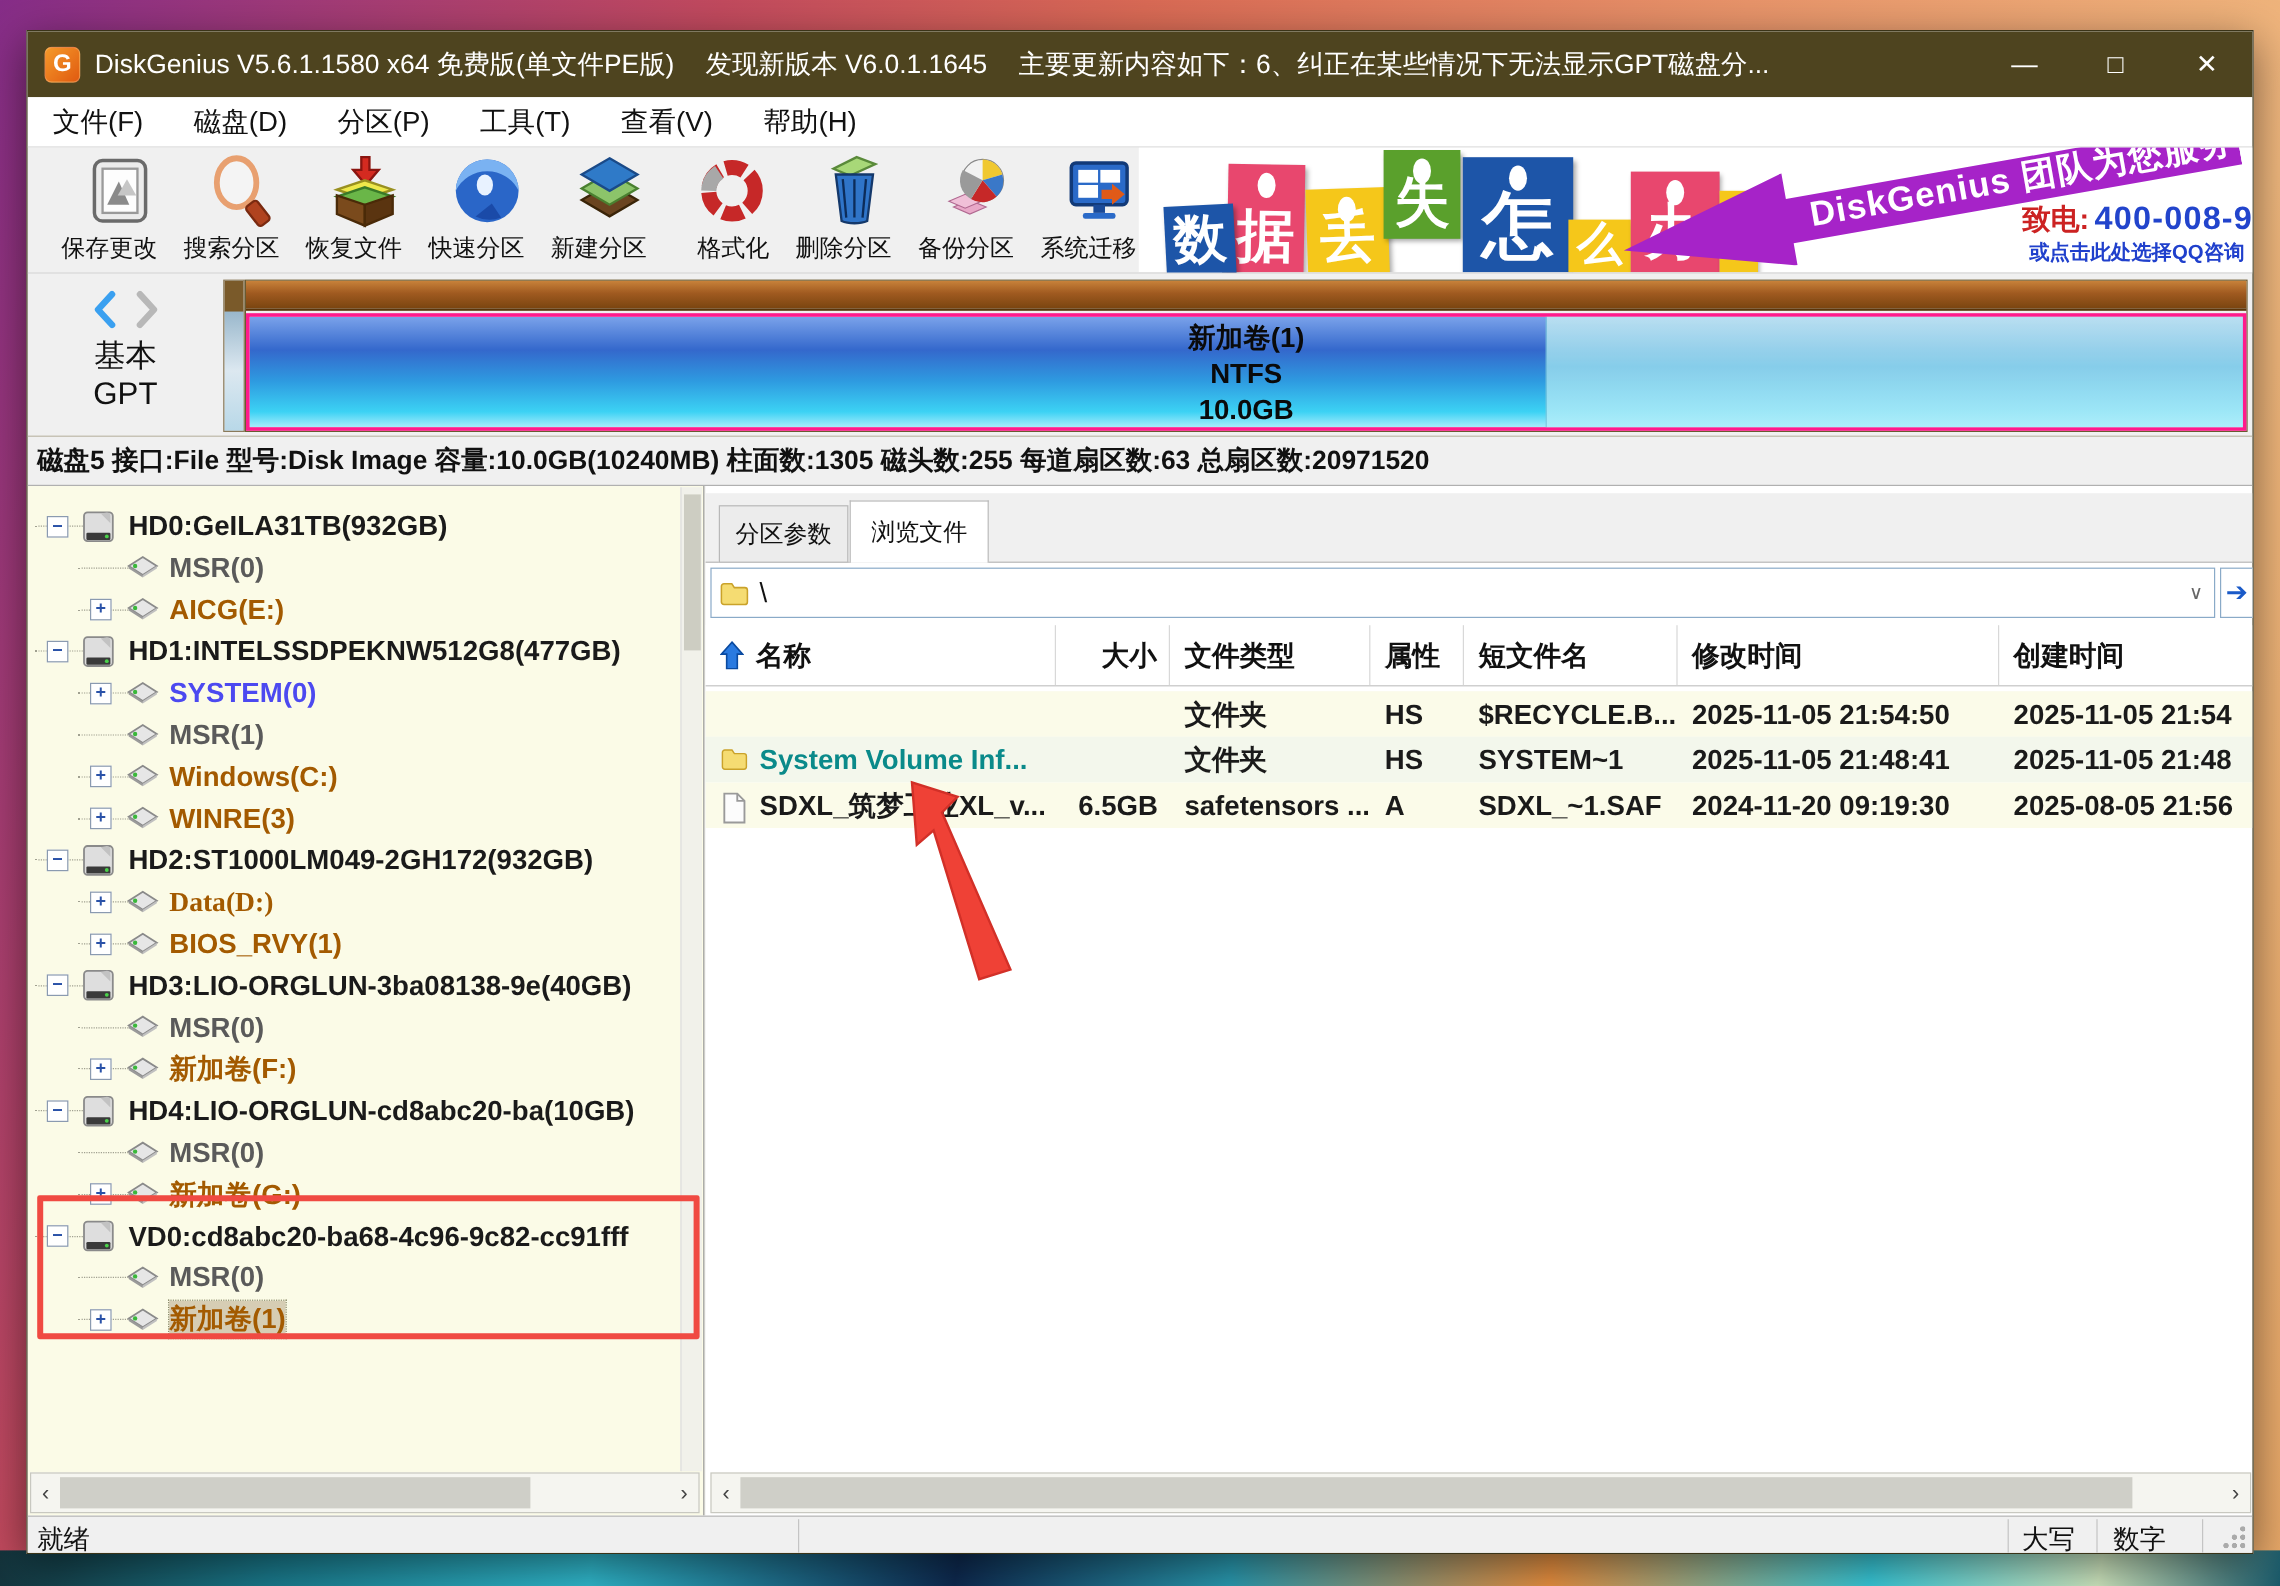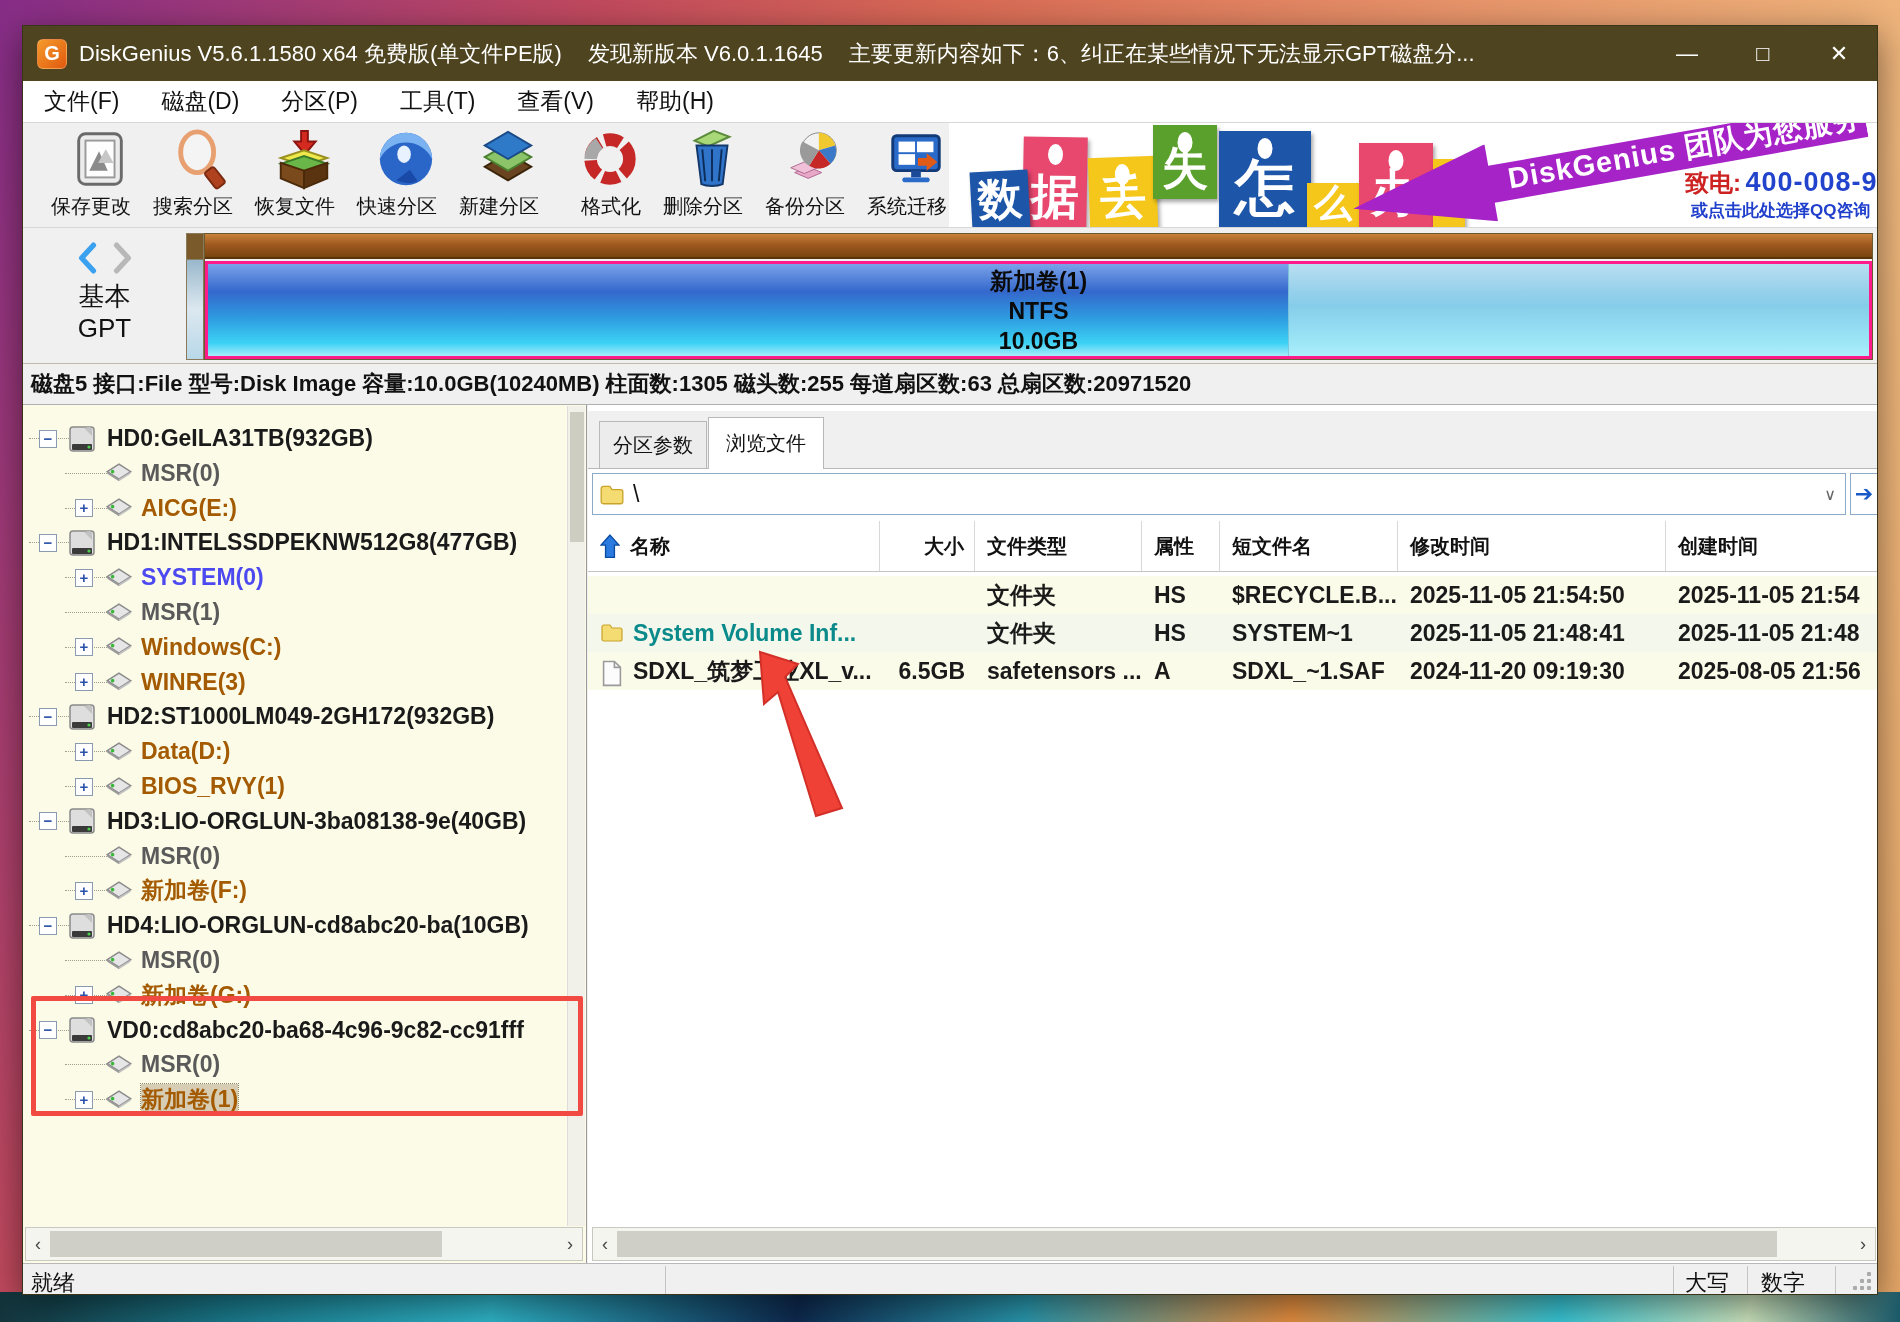--- a/index.html
+++ b/index.html
@@ -96,21 +96,21 @@
   .tab { position:absolute; top:6px; height:52px; display:flex; align-items:center; justify-content:center; font-size:20px; color:#111; border:1px solid #b8b8b8; cursor:pointer; }
   .tab.inactive { left:11px; width:108px; background:#ececec; top:10px; height:48px; }
   .tab.active { left:120px; width:116px; background:#fff; border-bottom:none; z-index:2; }
   .addrbar { position:absolute; left:4px; top:68px; width:1254px; height:42px; background:#fff; border:1px solid #8aaac8; display:flex; align-items:center; }
   .addr-folder { width:26px; height:22px; margin:0 8px 0 6px; }
   .addr-path { font-size:23px; color:#111; flex:1; }
   .addr-chevron { width:30px; color:#666; font-size:16px; text-align:center; cursor:pointer; }
   .go-btn { position:absolute; left:1262px; top:68px; width:28px; height:42px; border:1px solid #8aaac8; background:#fff; display:flex; align-items:center; justify-content:center; color:#1a5ac8; font-size:22px; font-weight:bold; cursor:pointer; }
   .ftable { position:absolute; left:0; top:116px; width:100%; }
   .fhead { position:absolute; left:0; top:0; width:100%; height:51px; background:#fff; border-bottom:1px solid #c4c4c4; }
-  .fh-cell { position:absolute; top:0; height:100%; display:flex; align-items:center; font-size:20px; font-weight:600; color:#111; border-right:1px solid #d8d8d8; padding-left:12px; }
+  .fh-cell { position:absolute; top:0; height:100%; display:flex; align-items:center; font-size:23px; font-weight:600; color:#111; border-right:1px solid #d8d8d8; padding-left:12px; }
   .frow { position:absolute; left:0; width:100%; height:38px; display:flex; align-items:center; cursor:pointer; }
   .fcell { position:absolute; height:100%; display:flex; align-items:center; font-size:23px; font-weight:600; overflow:hidden; white-space:nowrap; padding-left:12px; color:#1a1a1a; }
   .num { justify-content:flex-end; padding-right:10px; padding-left:0; }
   .row-ico { width:24px; height:24px; margin-right:9px; flex:none; }
   .anno-arrow { position:absolute; left:150px; top:235px; width:170px; height:190px; z-index:6; pointer-events:none; }
 
   
   .statusbar { position:absolute; left:0; top:1237px; width:100%; height:33px; background:#f0f0f0; border-top:1px solid #b8b8b8; }
   .statusbar .txt { position:absolute; top:4px; font-size:22px; color:#111; }
   .sb-sep { position:absolute; top:2px; width:1px; height:28px; background:#c4c4c4; }
@@ -411,21 +411,21 @@
           </div>
           <div class="tree-row" style="top: 329.2px;">
             <span class="stub" style="left:42px; width:42px; top:17px;"></span>
             <span class="expander" style="left:52px;">+</span>
             <span class="tree-ico" style="left:80px; width:32px; height:24px;"><svg viewBox="0 0 30 22">
                 <path d="M4 10 L15 3 L26 10 L15 17 Z" fill="#e6e6e6" stroke="#8a8a8a" stroke-width="1.4"></path>
                 <path d="M4 10 L15 17 L15 19 L4 12 Z" fill="#9a9a9a"></path>
                 <path d="M26 10 L15 17 L15 19 L26 12 Z" fill="#c0c0c0"></path>
                 <circle cx="9" cy="10" r="1.7" fill="#3ab83a"></circle>
               </svg></span>
-            <span class="tree-label" style="left:118px; color:#a35a00;">Data(D:)</span>
+            <span class="tree-label" style="left:118px; color:#a35a00;font-family:Liberation Serif, serif;">Data(D:)</span>
           </div>
           <div class="tree-row" style="top: 364px;">
             <span class="stub" style="left:42px; width:42px; top:17px;"></span>
             <span class="expander" style="left:52px;">+</span>
             <span class="tree-ico" style="left:80px; width:32px; height:24px;"><svg viewBox="0 0 30 22">
                 <path d="M4 10 L15 3 L26 10 L15 17 Z" fill="#e6e6e6" stroke="#8a8a8a" stroke-width="1.4"></path>
                 <path d="M4 10 L15 17 L15 19 L4 12 Z" fill="#9a9a9a"></path>
                 <path d="M26 10 L15 17 L15 19 L26 12 Z" fill="#c0c0c0"></path>
                 <circle cx="9" cy="10" r="1.7" fill="#3ab83a"></circle>
               </svg></span>

